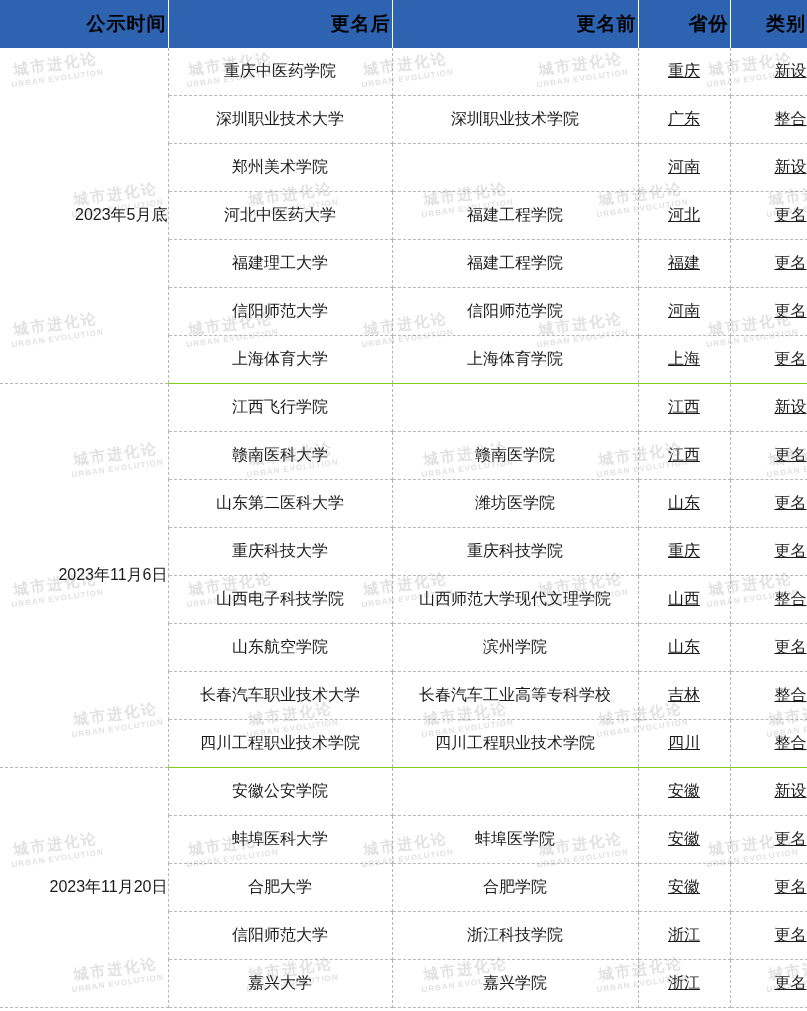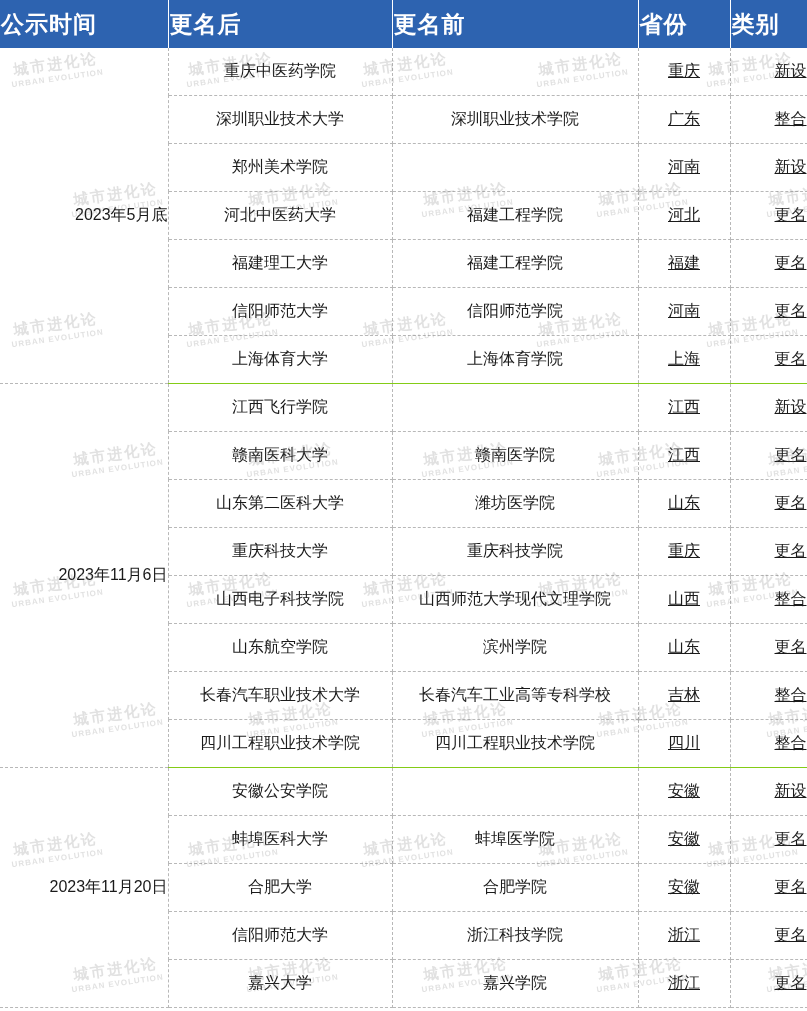--- a/index.html
+++ b/index.html
@@ -14,25 +14,25 @@
     overflow: hidden;
     position: relative;
   }
   table.univ-table {
     border-collapse: collapse;
     width: 807px;
     table-layout: fixed;
   }
   table.univ-table th {
     background: #2d63b0;
-    color: #ffffff;
-    font-size: 23px;
+    color: #000000;
+    font-size: 19px;
     font-weight: bold;
     height: 46px;
-    text-align: left;
+    text-align: right;
     border-right: 1px solid #ffffff;
     letter-spacing: 1px;
   }
   table.univ-table th:last-child {
     border-right: none;
   }
   table.univ-table td {
     font-size: 16px;
     color: #1a1a1a;
     height: 47px;

